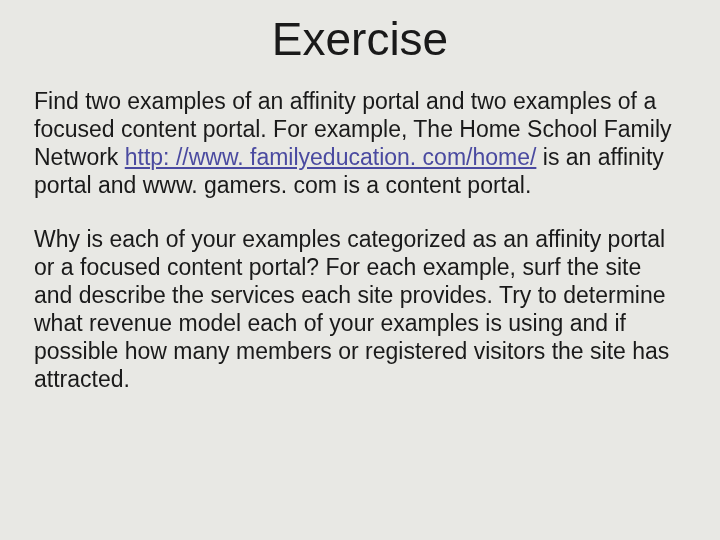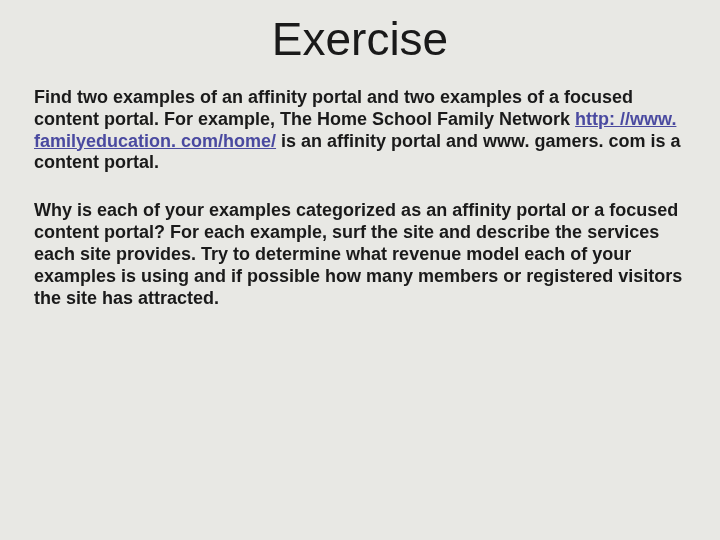--- a/index.html
+++ b/index.html
@@ -18,24 +18,24 @@
     padding: 10px 34px 16px 34px;
   }
   .title {
     text-align: center;
     font-size: 46px;
     line-height: 1.1;
     margin: 4px 0 22px 0;
     font-weight: normal;
   }
   .body p {
-    font-size: 18px;
+    font-size: 23px;
     line-height: 1.22;
     margin: 0 0 26px 0;
-    font-weight: bold;
+    font-weight: normal;
   }
   .link {
     color: #4a4aa0;
     text-decoration: underline;
   }
 </style>
 </head>
 <body>
 
 <div class="slide">

